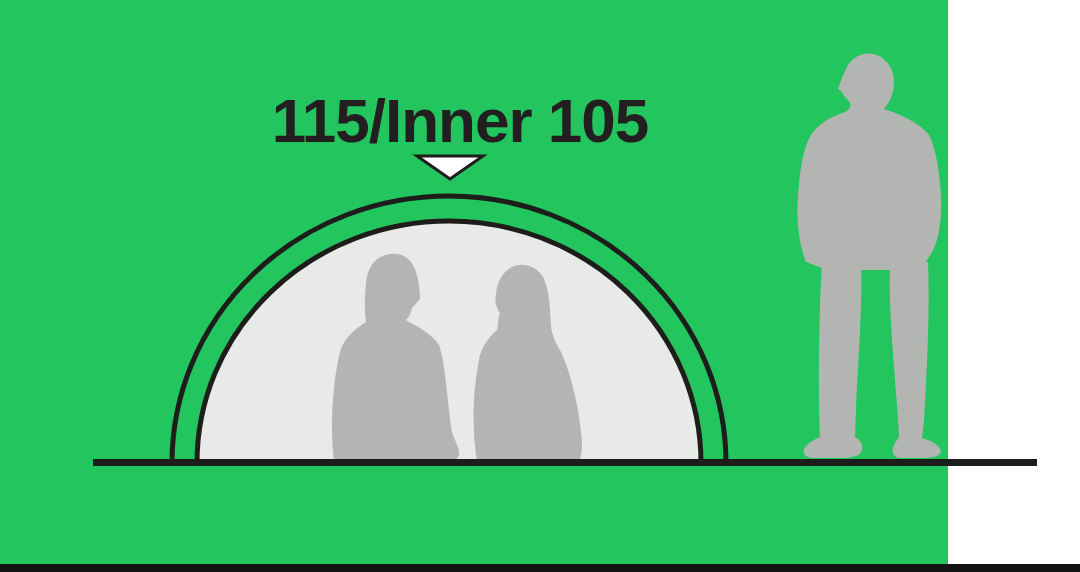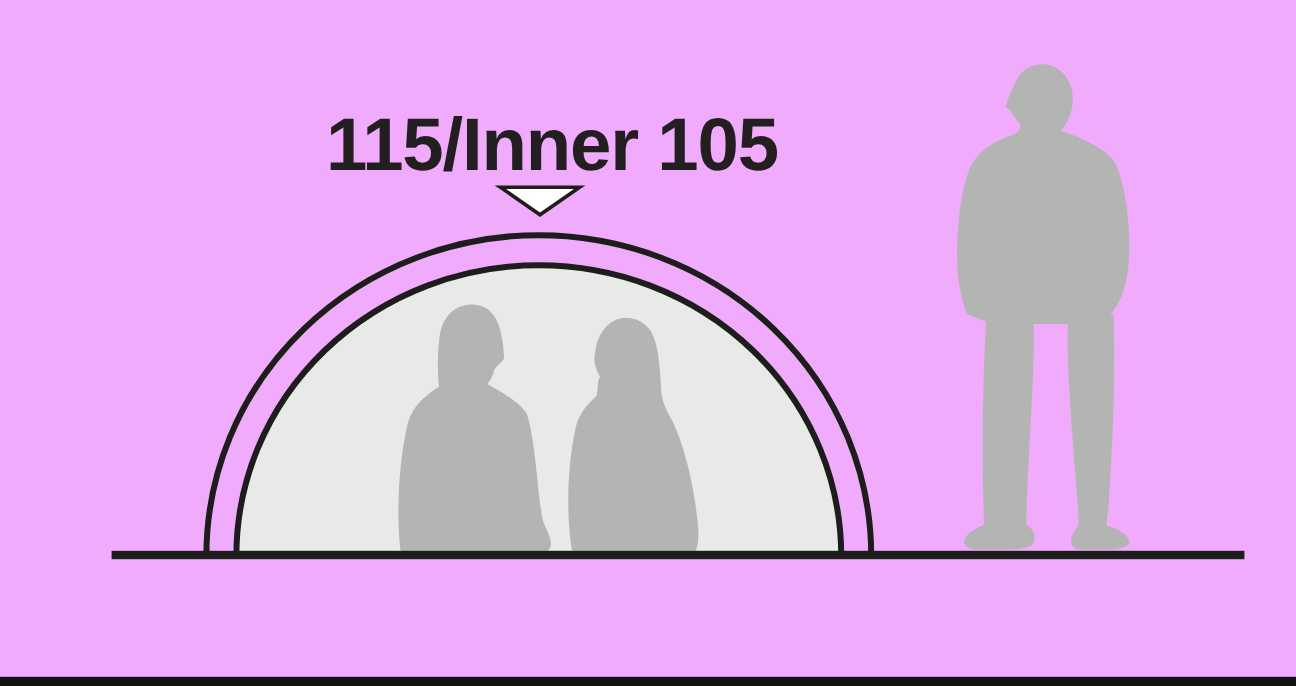--- a/index.html
+++ b/index.html
@@ -6,23 +6,23 @@
     margin: 0;
     padding: 0;
     width: 1080px;
     height: 572px;
     background: #ffffff;
     overflow: hidden;
     font-family: "Liberation Sans", sans-serif;
   }
   .stage {
     position: relative;
-    width: 1080px;
+    width: 948px;
     height: 572px;
-    background: #f0abfc;
+    background: #22c55e;
   }
   .stage svg {
     position: absolute;
     left: 0;
     top: 0;
     display: block;
   }
   .height-label-text {
     font-family: "Liberation Sans", sans-serif;
     font-weight: bold;

